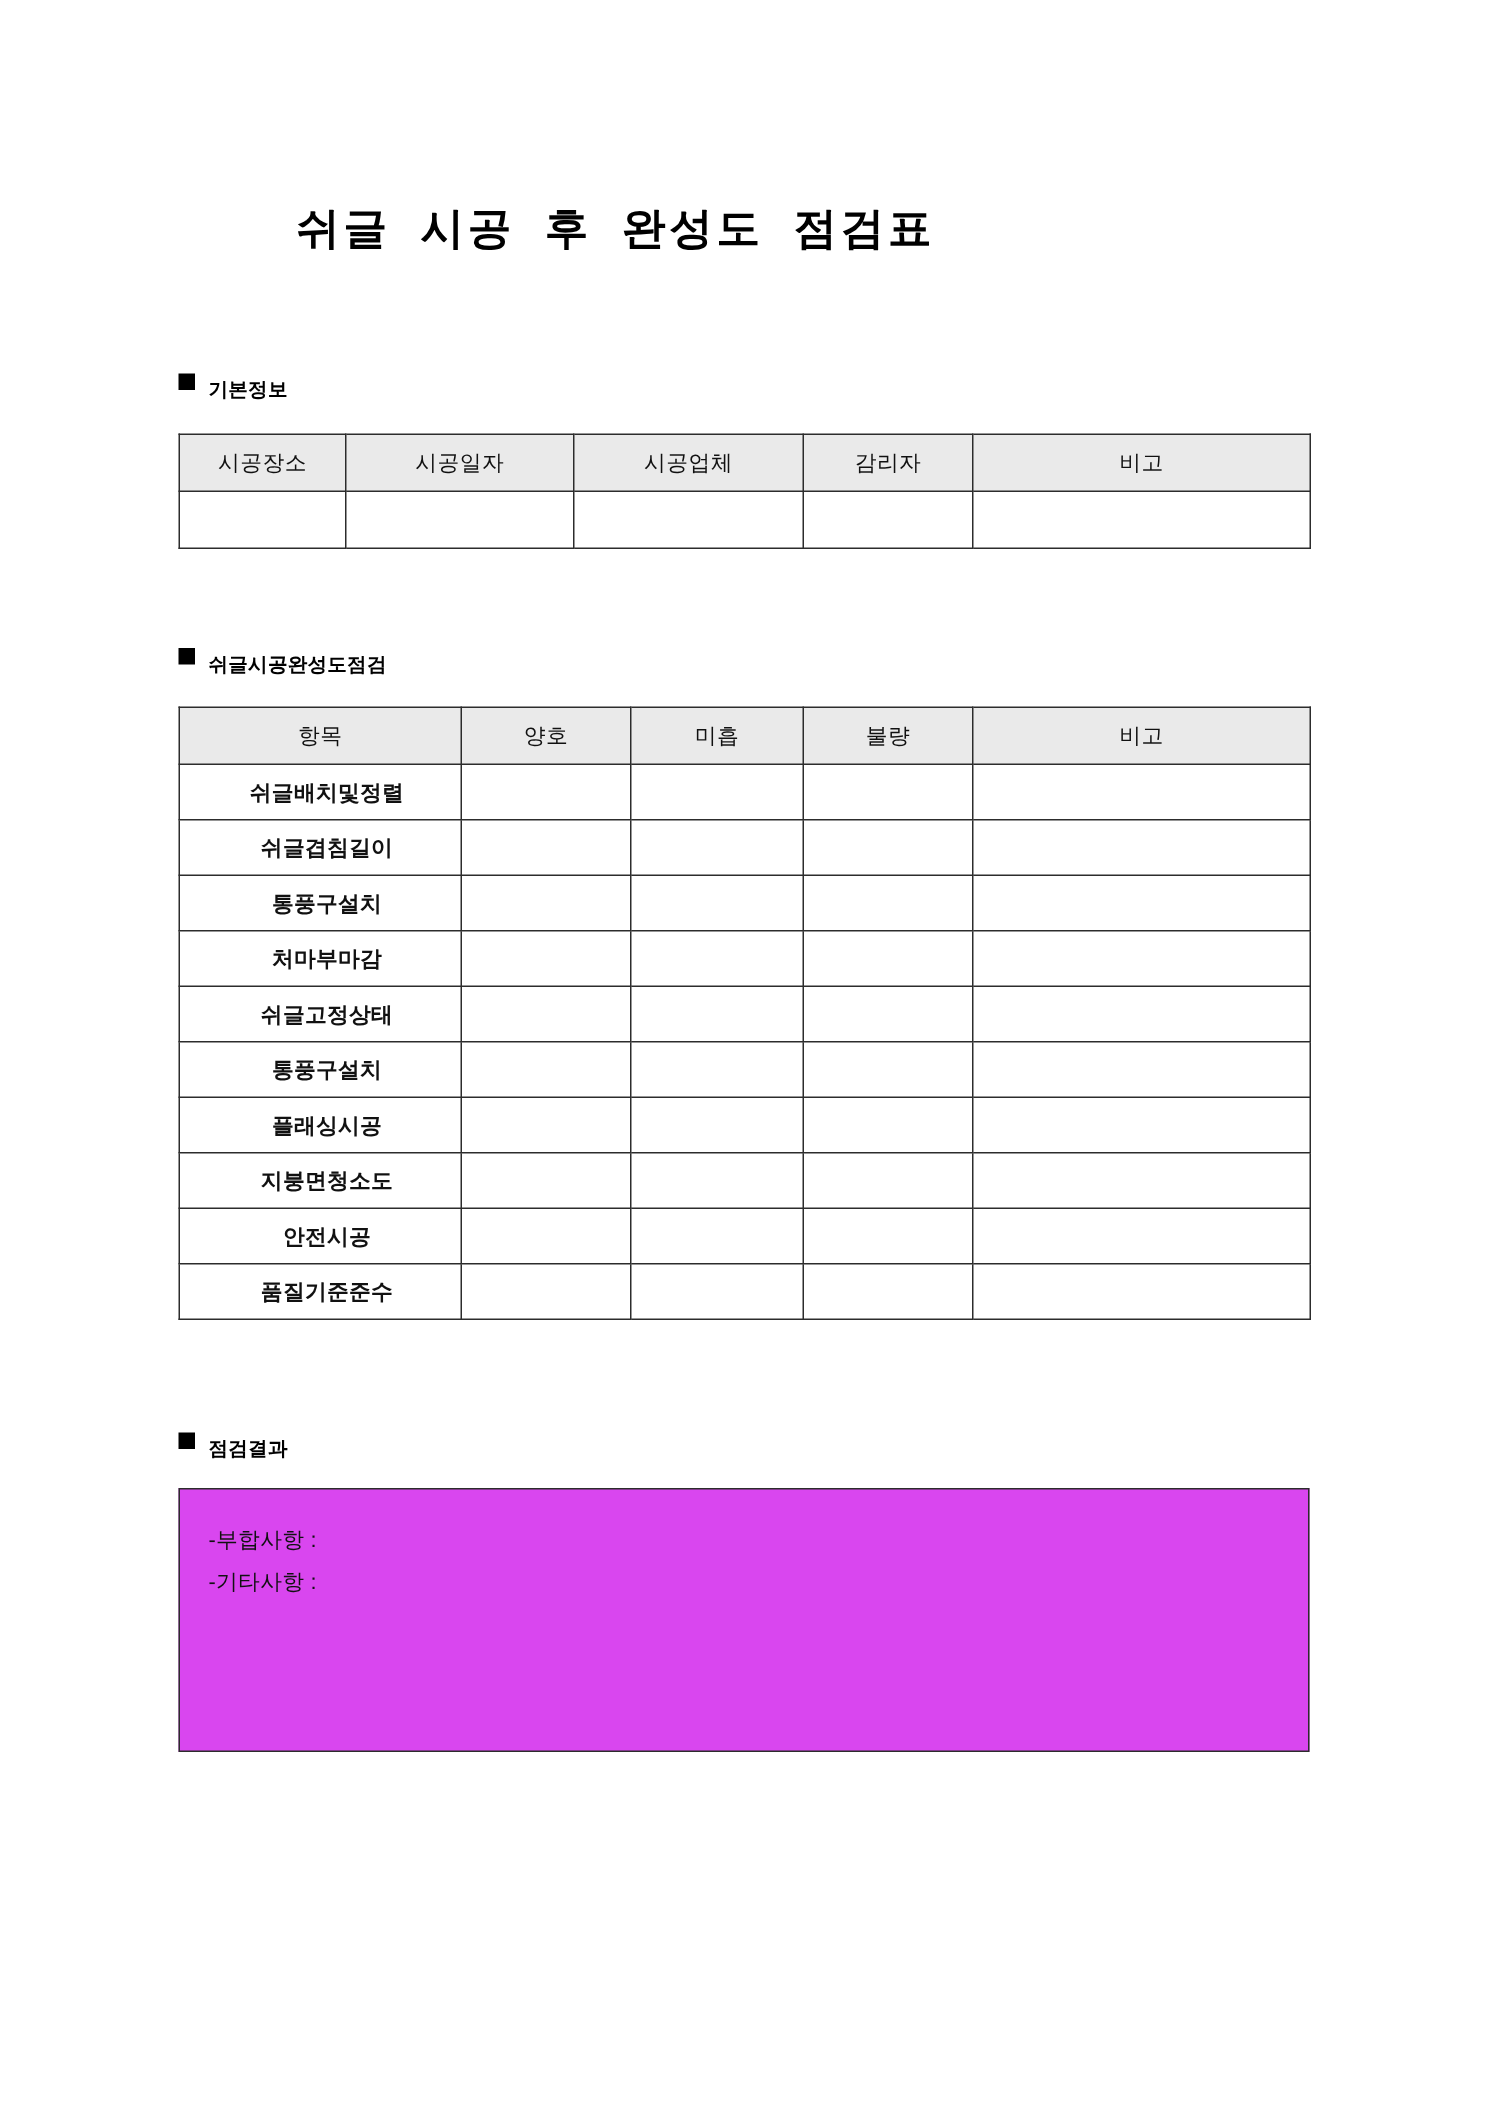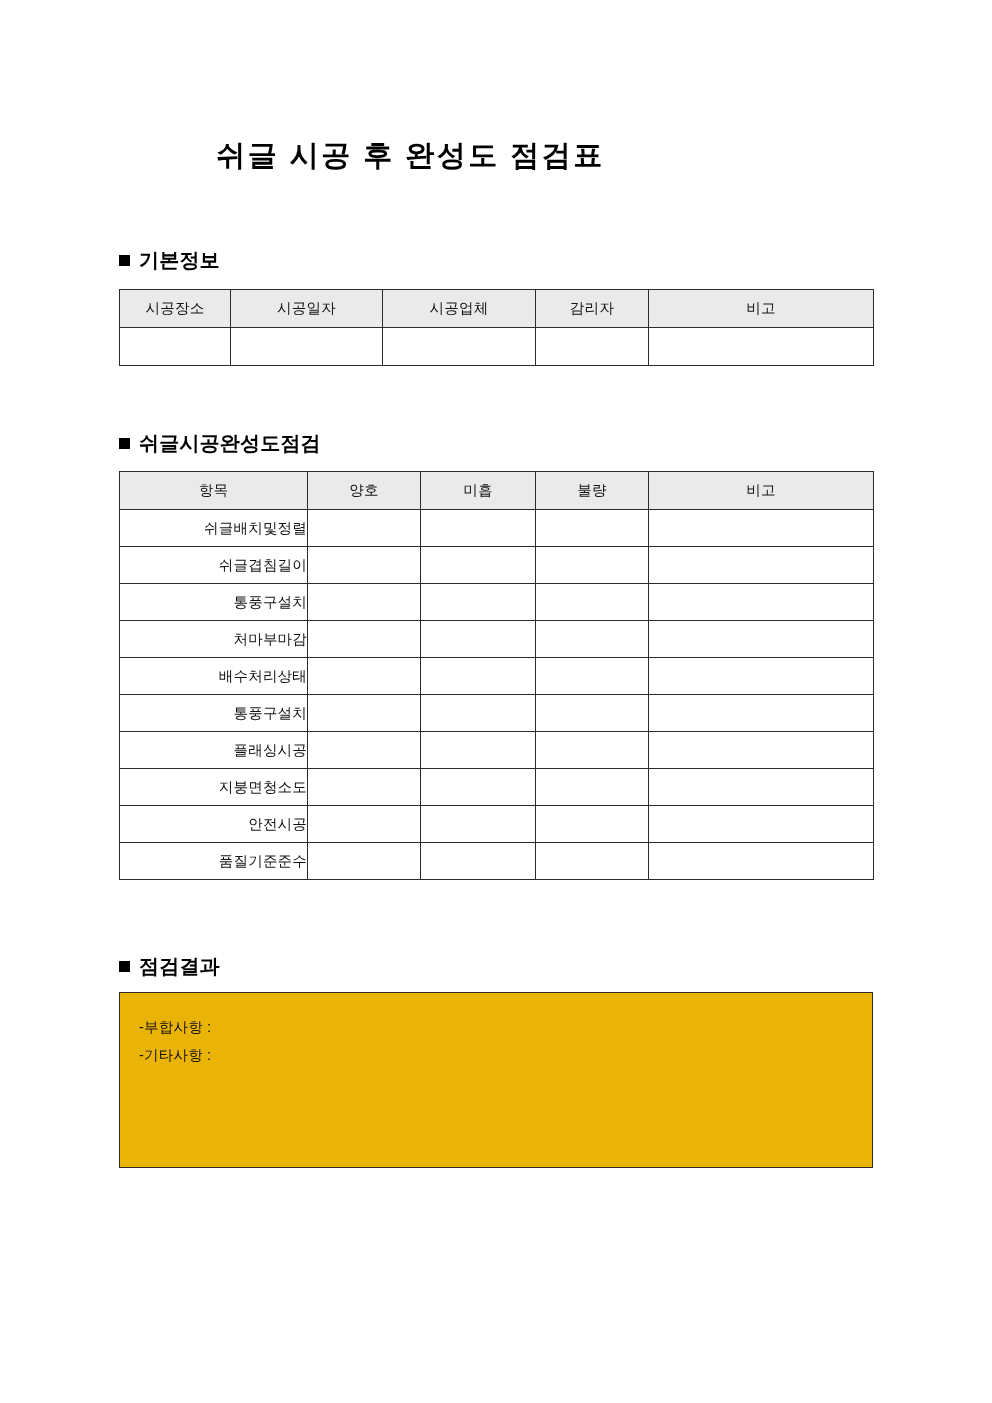--- a/index.html
+++ b/index.html
@@ -32,33 +32,34 @@
     left: 0;
     top: 136px;
     width: 821px;
     text-align: center;
     font-size: 29px;
     font-weight: bold;
     letter-spacing: 2.5px;
     line-height: 38px;
     color: #000000;
     white-space: nowrap;
+    font-family: Liberation Mono, monospace;
   }
 
   
   .section-heading {
     position: absolute;
     left: 119px;
-    font-size: 20px;
+    font-size: 13px;
     font-weight: bold;
     line-height: 22px;
     letter-spacing: 0.2px;
     white-space: nowrap;
     display: flex;
-    align-items: center;
+    align-items: flex-start;
   }
   .bullet-square {
     display: inline-block;
     width: 11px;
     height: 11px;
     background: #000000;
     margin-right: 9px;
     flex: 0 0 auto;
   }
 
@@ -88,23 +89,24 @@
   table.doc-table th {
     background: #eaeaea;
     text-align: center;
     letter-spacing: 0.3px;
     height: 38px;
   }
   table.doc-table td.cell-blank {
     background: #ffffff;
   }
   table.doc-table td.item-label {
-    text-align: right;
+    text-align: center;
     padding-left: 9px;
     letter-spacing: 0.2px;
+    font-weight: bold;
   }
 
   
   #table-basic-info { top: 289px; }
   #table-basic-info col.c0 { width: 111px; }
   #table-basic-info col.c1 { width: 152px; }
   #table-basic-info col.c2 { width: 153px; }
   #table-basic-info col.c3 { width: 113px; }
   #table-basic-info col.c4 { width: 225px; }
   #table-basic-info td { height: 38px; }
@@ -118,21 +120,21 @@
   #table-checklist col.c4 { width: 225px; }
 
   
   #result-box {
     position: absolute;
     left: 119px;
     top: 992px;
     width: 754px;
     height: 176px;
     border: 1px solid #2c2c2c;
-    background: #eab308;
+    background: #d946ef;
     box-sizing: border-box;
     padding: 20px 0 0 19px;
   }
   .result-line {
     font-size: 14.5px;
     line-height: 28px;
     color: #111111;
     letter-spacing: 0.2px;
     white-space: nowrap;
   }
@@ -222,21 +224,21 @@
           <td class="cell-blank"></td>
         </tr>
         <tr>
           <td class="item-label">처마부마감</td>
           <td class="cell-blank"></td>
           <td class="cell-blank"></td>
           <td class="cell-blank"></td>
           <td class="cell-blank"></td>
         </tr>
         <tr>
-          <td class="item-label">배수처리상태</td>
+          <td class="item-label">쉬글고정상태</td>
           <td class="cell-blank"></td>
           <td class="cell-blank"></td>
           <td class="cell-blank"></td>
           <td class="cell-blank"></td>
         </tr>
         <tr>
           <td class="item-label">통풍구설치</td>
           <td class="cell-blank"></td>
           <td class="cell-blank"></td>
           <td class="cell-blank"></td>

